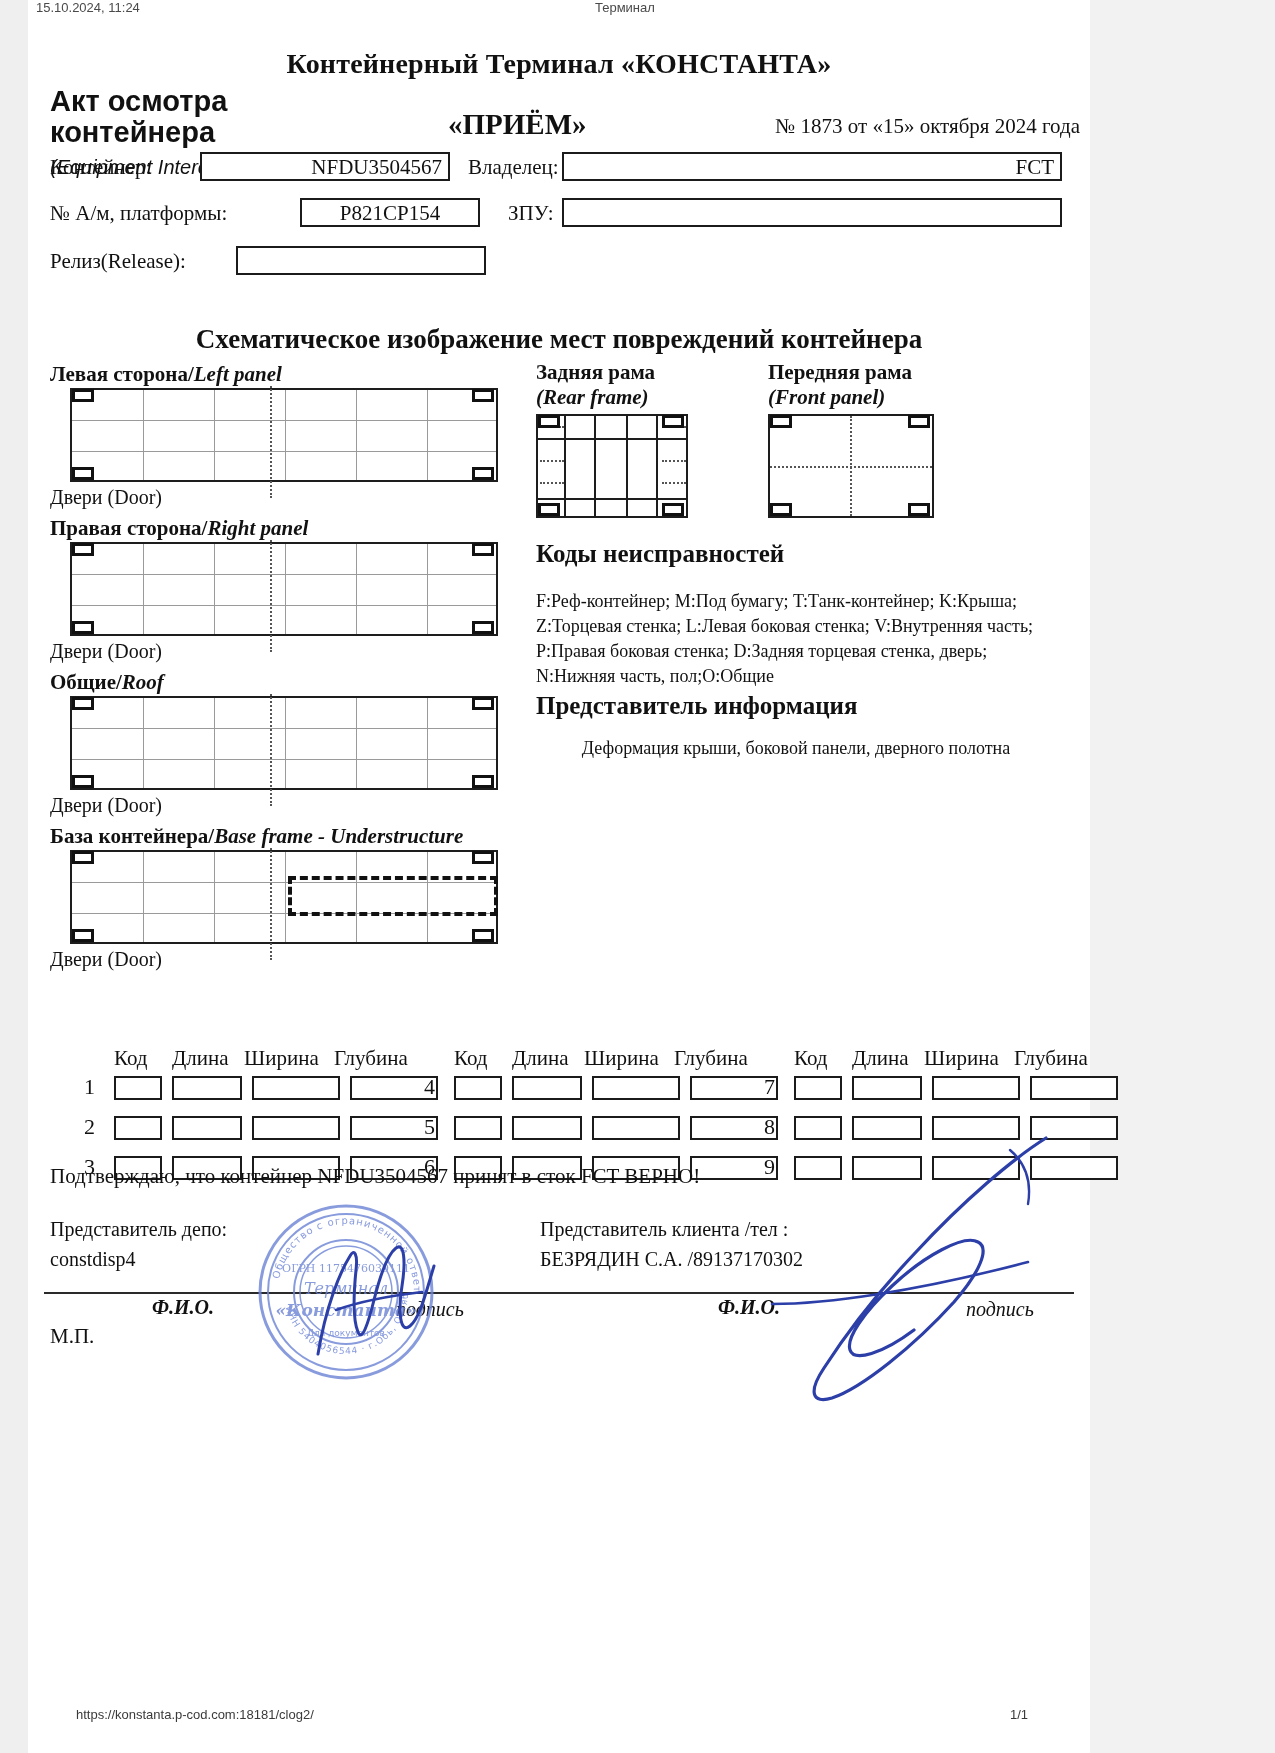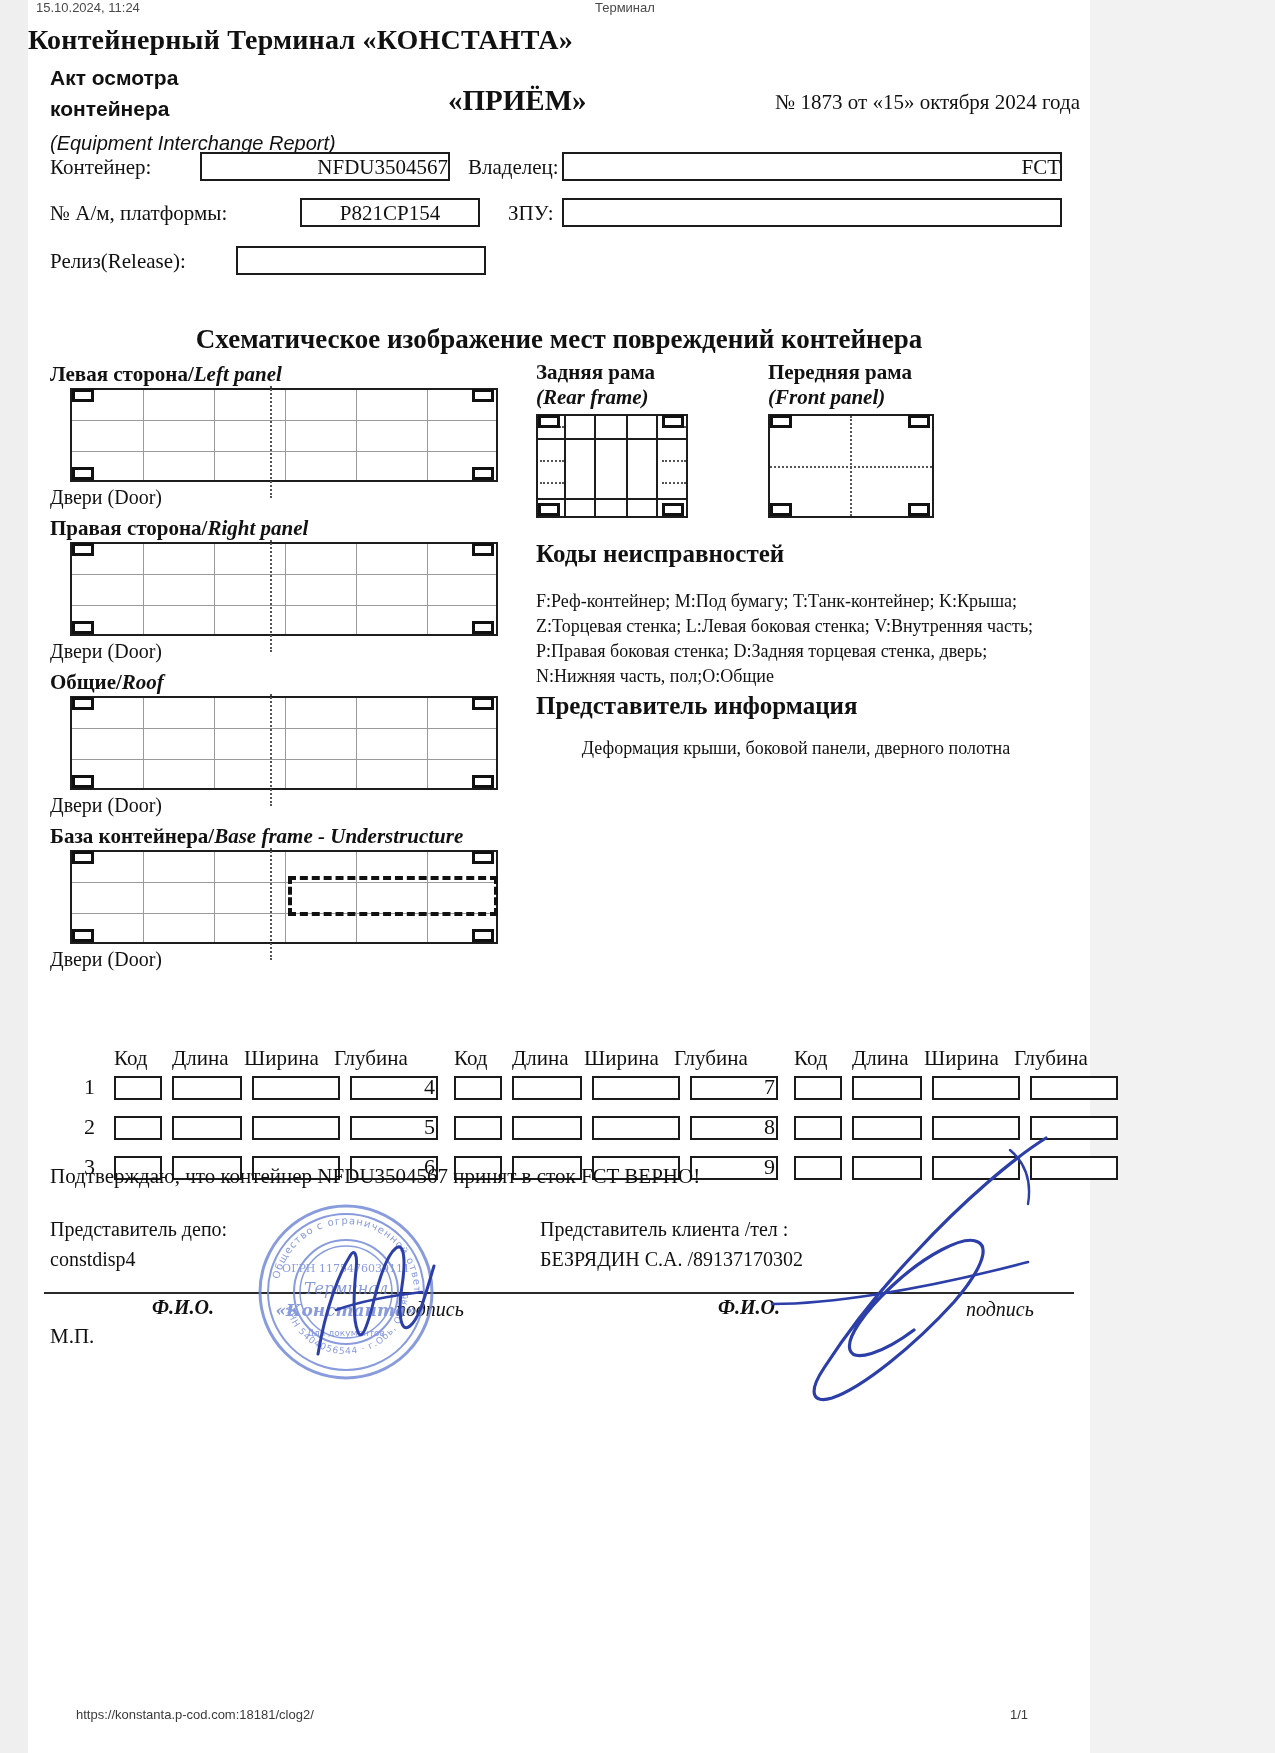--- a/index.html
+++ b/index.html
@@ -30,28 +30,28 @@
     font-family:"Liberation Sans", sans-serif;
     font-size:13px; color:#3a3a3a;
   }
   .print-foot .pf-left { position:absolute; left:36px;margin-left:40px; }
   .print-foot .pf-right{ position:absolute; left:1010px; }
 
   
   .sheet { position:absolute; left:28px; top:24px; width:1062px; height:1470px; }
 
   .org-title {
-    font-weight:bold; font-size:28px;
-    letter-spacing:.2px; margin-top:0;
+    text-align:center; font-weight:bold; font-size:28px;
+    letter-spacing:.2px; margin-top:24px;
   }
   .hdr-row { position:relative; height:78px; margin-top:6px; }
   .doc-title {
     position:absolute; left:22px; top:0;
     font-family:"Liberation Sans", sans-serif;
-    font-weight:bold; font-size:21px; line-height:31px; width:250px;
+    font-weight:bold; font-size:29px; line-height:31px; width:250px;
   }
   .doc-sub {
     position:absolute; left:22px; top:70px;
     font-style:italic; font-size:20px;
     font-family:"Liberation Sans", sans-serif;
   }
   .op-title {
     position:absolute; left:420px; top:22px;
     font-weight:bold; font-size:29px;
   }
@@ -62,21 +62,21 @@
 
   
   .fields { position:absolute; left:22px; top:128px; width:1018px; font-size:21px; }
   .frow { position:relative; height:38px; }
   .lbl { position:absolute; white-space:nowrap; }
   .box {
     position:absolute; border:2px solid #1b1b1b; height:29px;
     background:#fff; line-height:26px; text-align:center;
     font-size:21px; overflow:hidden; white-space:nowrap;
   }
-  .box.right { text-align:right; }
+  .box.right { text-align:right; padding-right:6px; }
   .box.bold { font-weight:bold; }
 
   
   .schem-title {
     position:absolute; left:0; top:300px; width:1062px; text-align:center;
     font-weight:bold; font-size:27px;
   }
   .panel-label {
     position:absolute; font-size:21px; white-space:nowrap;
   }

